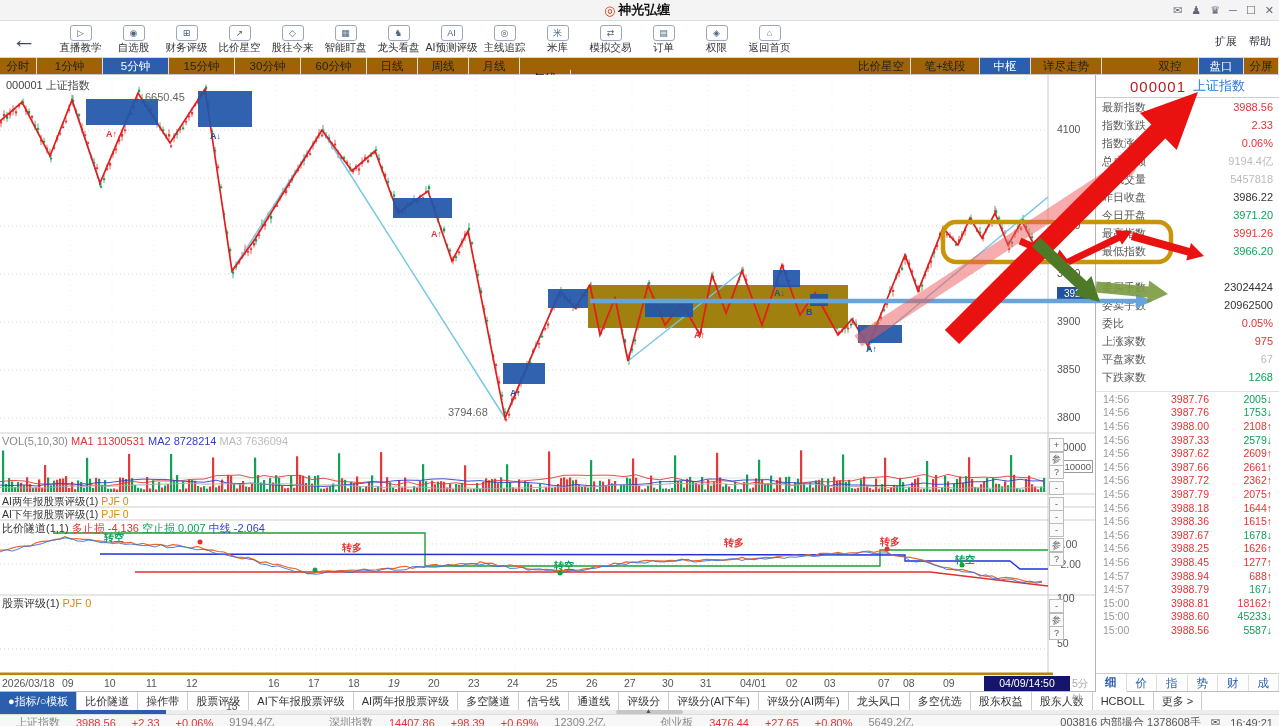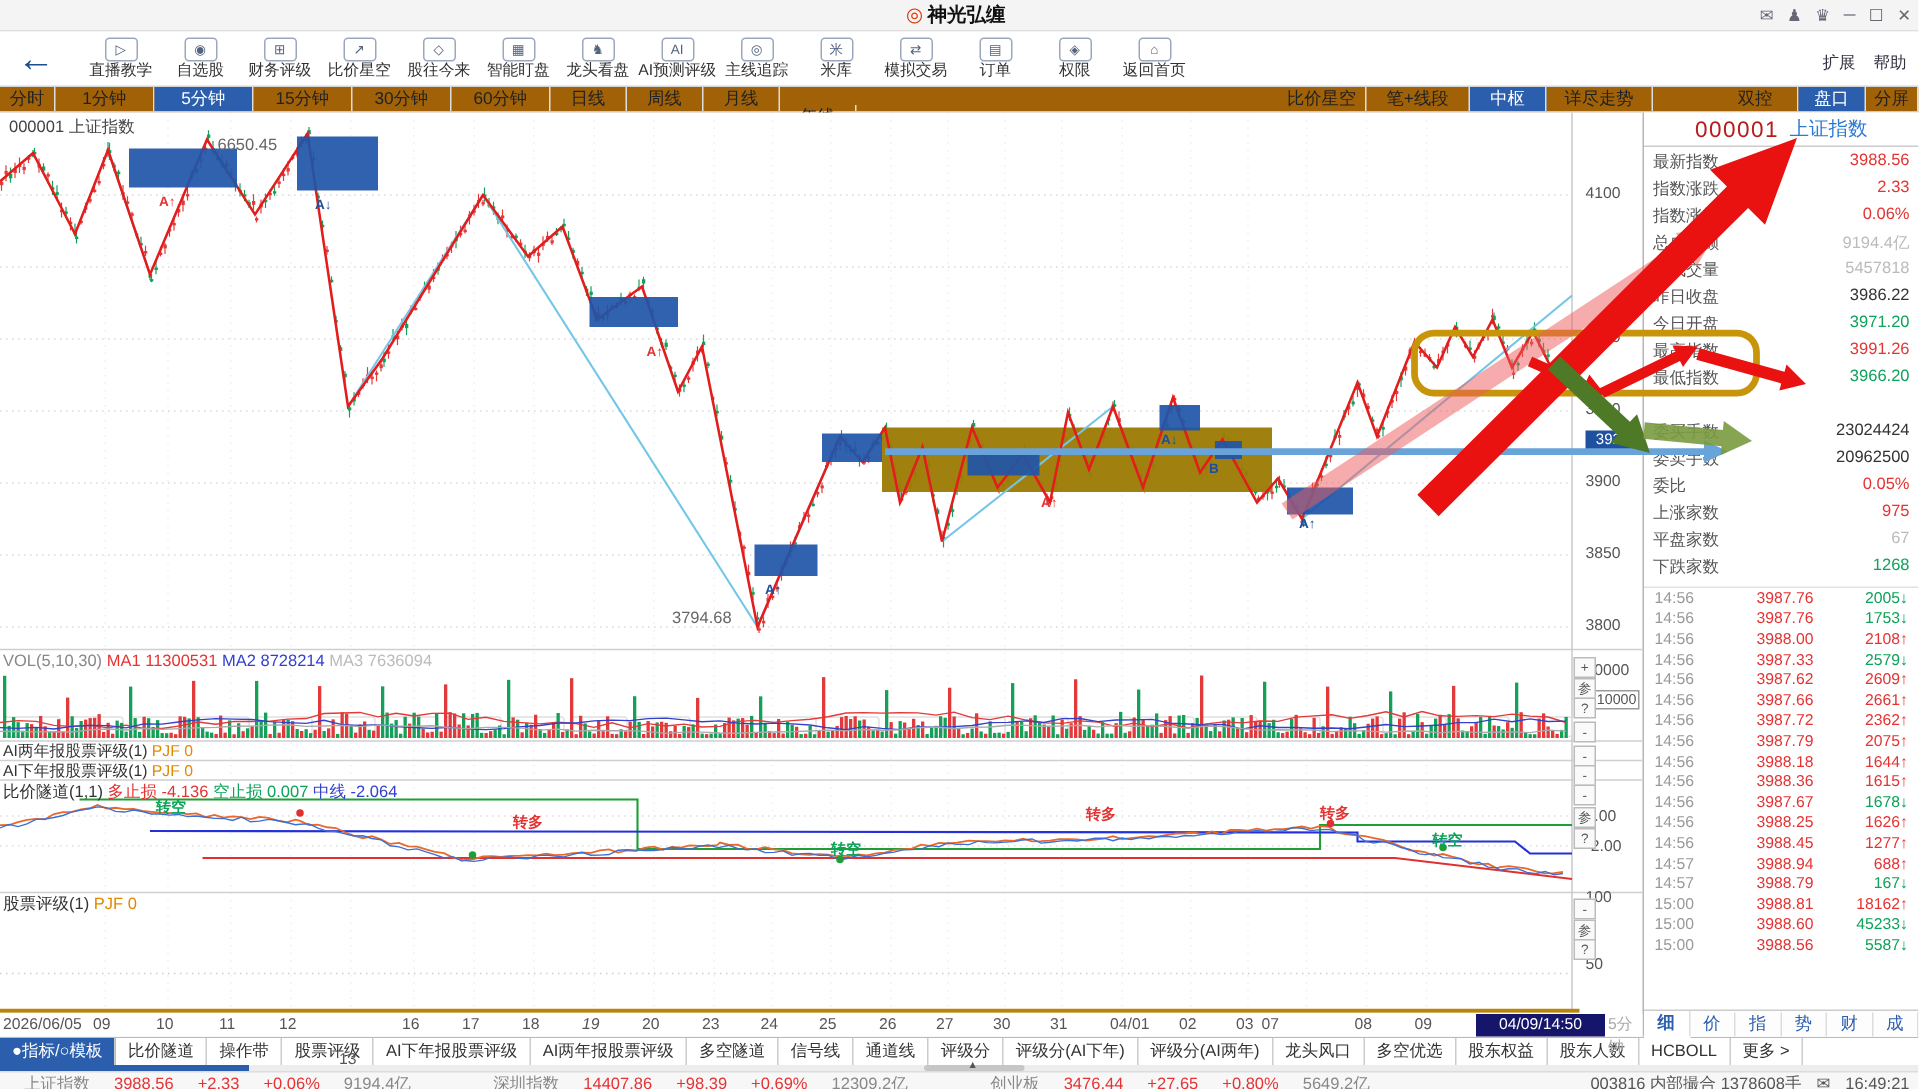--- a/index.html
+++ b/index.html
@@ -1358,42 +1358,42 @@
     </div>
     <div class="ph" style="left:2px;top:522px">
       <span>股票评级(1)</span>
       <span class="or">PJF 0</span>
     </div>
     <div class="badge3920">3920</div>
     <div id="scale-labels"></div>
     <div id="panel-buttons"></div>
     <div class="xaxis">
       <div id="x-labels">
-          <span class="xlab" style="left: 2px;">2026/06/05</span>
+          <span class="xlab" style="left: 2px;">2026/03/18</span>
           <span class="xlab" style="left: 62px;">09</span>
           <span class="xlab" style="left: 104px;">10</span>
           <span class="xlab" style="left: 146px;">11</span>
           <span class="xlab" style="left: 186px;">12</span>
           <span class="xlab" style="left: 226px; margin-top: 23px;">13</span>
           <span class="xlab" style="left: 268px;">16</span>
           <span class="xlab" style="left: 308px;">17</span>
           <span class="xlab" style="left: 348px;">18</span>
           <span class="xlab" style="left: 388px; font-style: italic;">19</span>
           <span class="xlab" style="left: 428px;">20</span>
           <span class="xlab" style="left: 468px;">23</span>
           <span class="xlab" style="left: 507px;">24</span>
           <span class="xlab" style="left: 546px;">25</span>
           <span class="xlab" style="left: 586px;">26</span>
           <span class="xlab" style="left: 624px;">27</span>
           <span class="xlab" style="left: 662px;">30</span>
           <span class="xlab" style="left: 700px;">31</span>
           <span class="xlab" style="left: 740px;">04/01</span>
           <span class="xlab" style="left: 786px;">02</span>
           <span class="xlab" style="left: 824px;">03</span>
-          <span class="xlab" style="left: 841px;">07</span>
+          <span class="xlab" style="left: 878px;">07</span>
           <span class="xlab" style="left: 903px;">08</span>
           <span class="xlab" style="left: 943px;">09</span>
         </div>
       <div class="xhl">04/09/14:50</div>
       <div class="xper">5分钟</div>
     </div>
   <span class="scale-lab" style="top: 48px;">4100</span>
       <span class="scale-lab" style="top: 144px;">4000</span>
       <span class="scale-lab" style="top: 192px;">3950</span>
       <span class="scale-lab" style="top: 240px;">3900</span>

